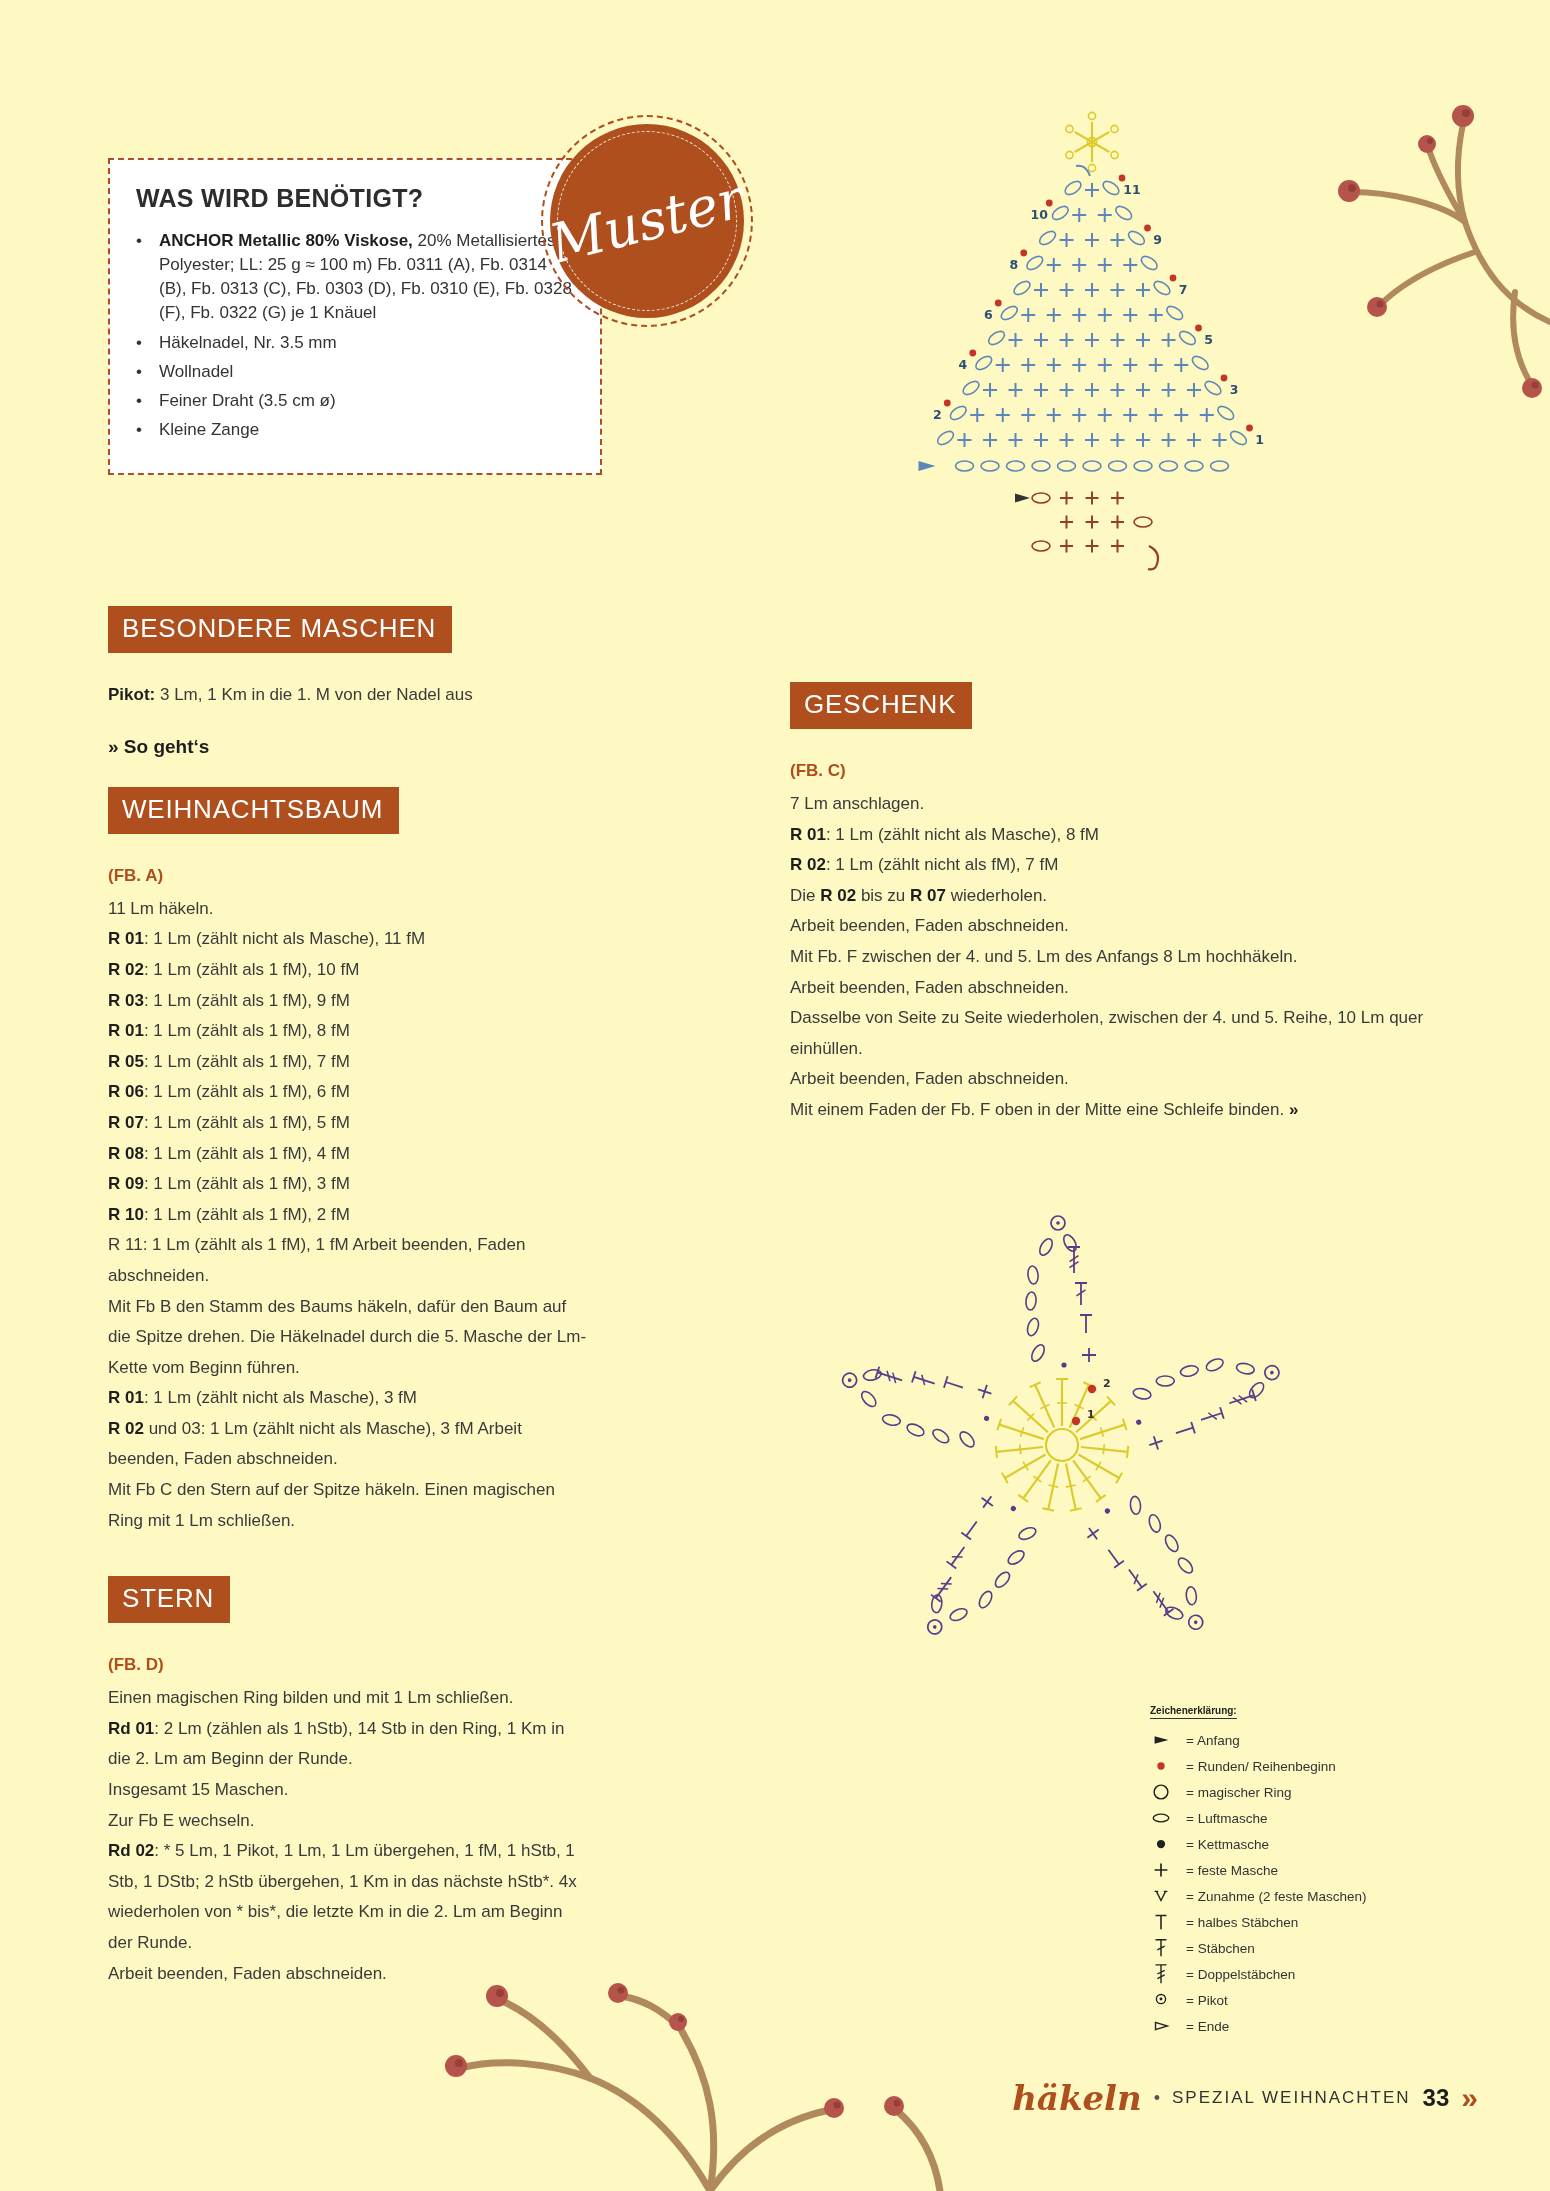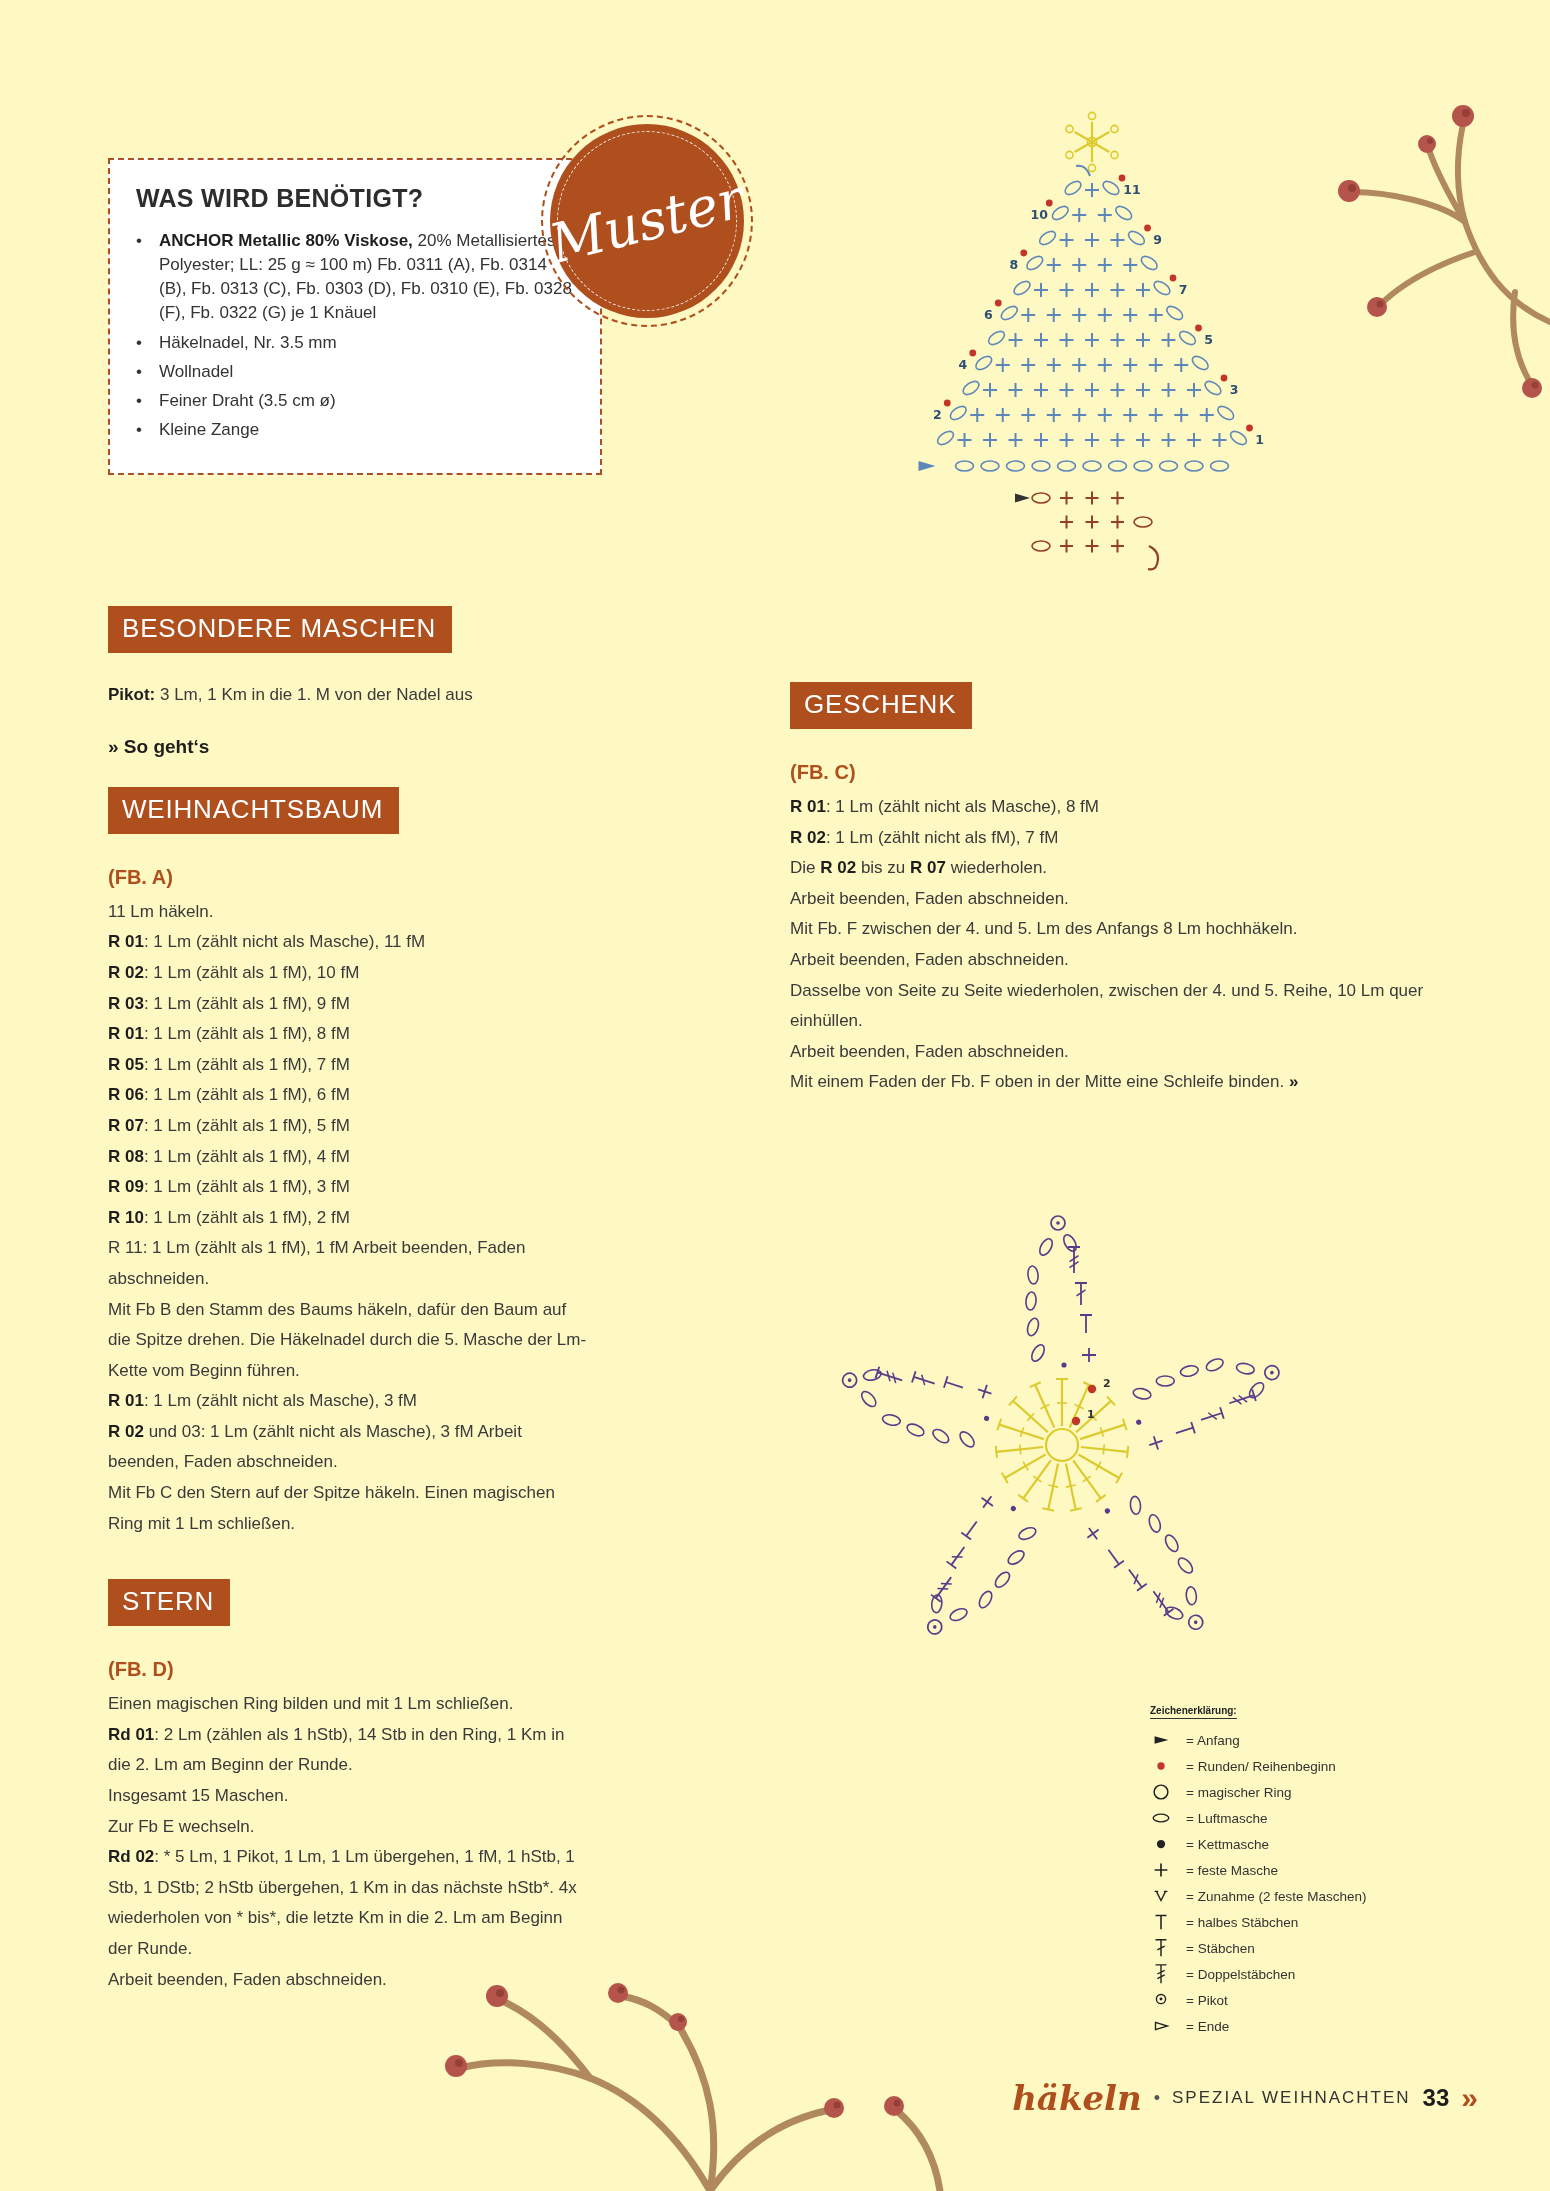--- a/index.html
+++ b/index.html
@@ -20,21 +20,21 @@
   .badge::after { content:""; position:absolute; inset:-9px; border:2px dashed var(--rust); border-radius:50%; }
   .badge::before { content:""; position:absolute; inset:7px; border:1.5px dashed rgba(255,255,255,.85); border-radius:50%; }
   .badge-label { font-family:"DejaVu Serif", serif; font-style:italic; color:#fff; font-size:54px; transform:rotate(-14deg); }
 
   
   .left-col { position:absolute; left:108px; top:600px; width:480px;margin-top:6px; }
   .right-col { position:absolute; left:790px; top:682px; width:660px; }
 
   .section-heading { display:inline-block; background:var(--rust); color:#fff; font-size:26px; font-weight:normal; letter-spacing:0.8px; padding:7px 16px 9px 14px; }
   .mb-lg { margin-bottom:28px; } .mt-lg { margin-top:40px; }
-  .fb-label { color:var(--rust); font-weight:bold; font-size:20px; margin:4px 0 8px 0; }
+  .fb-label { color:var(--rust); font-weight:bold; font-size:17px; margin:4px 0 8px 0; }
   .body-line { font-size:17px; line-height:1.8; color:var(--text); }
   .pikot-line { font-size:17px; line-height:1.6; color:var(--text); margin-bottom:26px; }
   .so-gehts { font-size:19px; line-height:1.4; color:#2b2b2b; margin-bottom:26px; font-weight:bold; }
 
   
   .tree-svg { position:absolute; left:852px; top:98px; width:480px; height:540px; }
   .star-svg { position:absolute; left:812px; top:1175px; width:500px; height:540px; }
   svg text { font-family:"DejaVu Sans", sans-serif; }
 
   
@@ -438,20 +438,23 @@
         <span>Arbeit beenden, Faden abschneiden.</span></p>
       </div>
   </div>
 
   <div class="right-col">
     <div class="section-heading mb-lg">GESCHENK</div>
     <div class="fb-label">(FB. C)</div>
 
     <div>
 
+        <p class="body-line">
+          
+        <span>7 Lm anschlagen.</span></p>
 
         <p class="body-line">
           
         <span class="bold">R 01</span><span>: 1 Lm (zählt nicht als Masche), 8 fM</span></p>
 
         <p class="body-line">
           
         <span class="bold">R 02</span><span>: 1 Lm (zählt nicht als fM), 7 fM</span></p>
 
         <p class="body-line">

